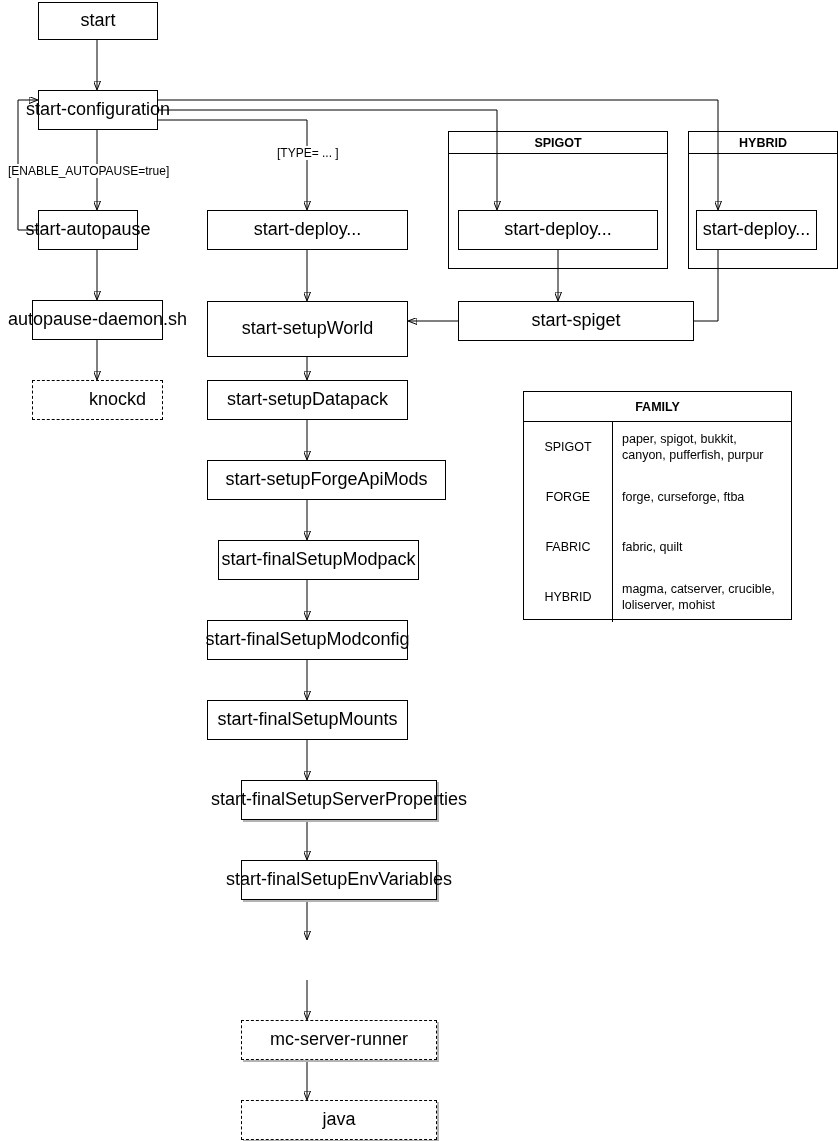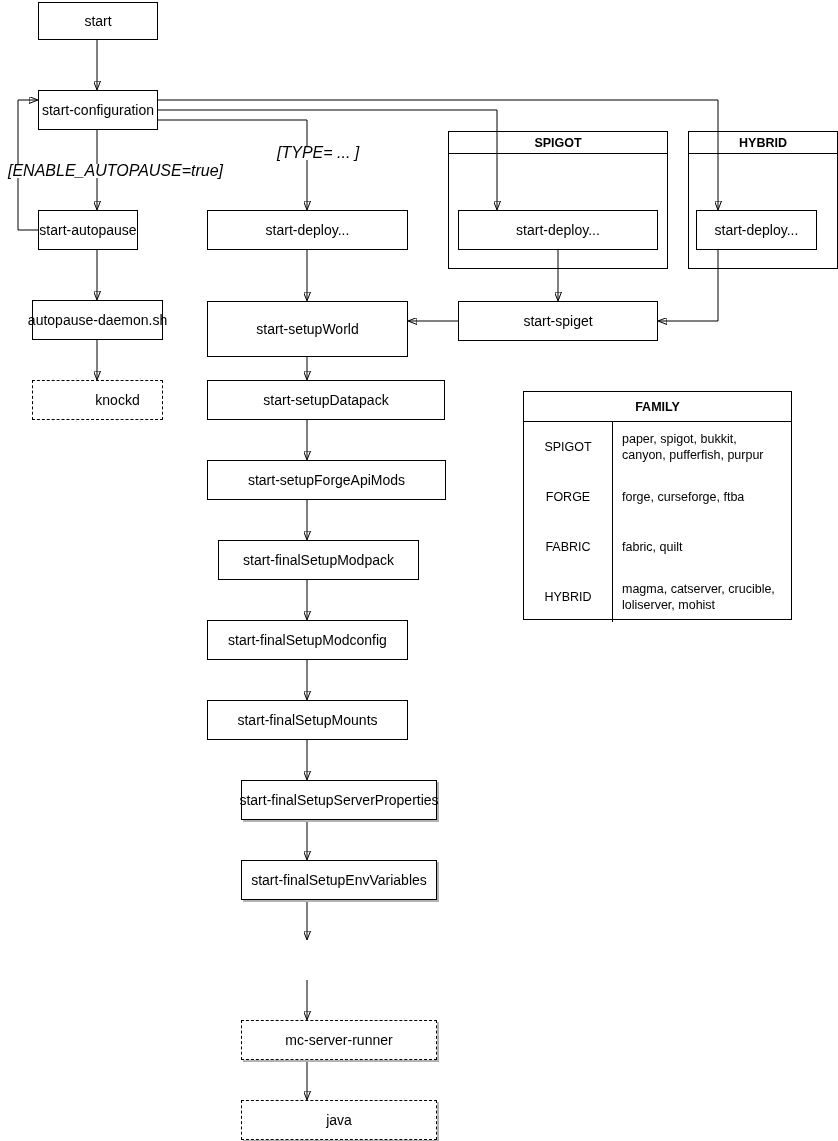--- a/index.html
+++ b/index.html
@@ -13,21 +13,21 @@
   }
   .node {
     position: absolute;
     box-sizing: border-box;
     background: #ffffff;
     border: 1px solid #000000;
     display: flex;
     align-items: center;
     justify-content: center;
     text-align: center;
-    font-size: 14px;
+    font-size: 18px;
     line-height: 1.2;
     z-index: 3;
     white-space: nowrap;
   }
   .node.dashed { border-style: dashed; }
   .node.shadow { box-shadow: 2px 2px 0 0 #b3b3b3; margin-left: 32px; }
   .group {
     position: absolute;
     box-sizing: border-box;
     border: 1px solid #000000;
@@ -47,27 +47,26 @@
     position: absolute;
     left: 0; top: 0;
     width: 838px; height: 1141px;
     z-index: 2;
     pointer-events: none;
   }
   svg.edges path { stroke: #000000; stroke-width: 1; fill: none; }
   .edge-label {
     position: absolute;
     background: #ffffff;
-    font-size: 16px;
+    font-size: 12px;
     line-height: 14px;
     text-align: left;
     z-index: 4;
     padding: 0 2px;
     white-space: nowrap;
-    font-style: italic;
   }
   .family-table {
     position: absolute;
     left: 523px; top: 391px;
     width: 269px; height: 229px;
     box-sizing: border-box;
     border: 1px solid #000000;
     background: #ffffff;
     z-index: 3;
     display: flex;
@@ -150,33 +149,33 @@
   <div class="edge-label" style="left:275px; top:146px; width:66px;">[TYPE= ... ]</div>
 
   <div class="node" style="left:38px; top:2px; width:120px; height:38px;">start</div>
   <div class="node" style="left:38px; top:90px; width:120px; height:40px;">start-configuration</div>
   <div class="node" style="left:38px; top:210px; width:100px; height:40px;">start-autopause</div>
   <div class="node" style="left:32px; top:300px; width:131px; height:40px;">autopause-daemon.sh</div>
   <div class="node dashed" style="left:32px; top:380px; width:131px; height:40px;padding-left:40px;">knockd</div>
 
   <div class="node" style="left:207px; top:210px; width:201px; height:40px;">start-deploy...</div>
   <div class="node" style="left:207px; top:301px; width:201px; height:56px;">start-setupWorld</div>
-  <div class="node" style="left:207px; top:380px; width:238px; height:40px;text-align:center;">start-setupDatapack</div>
+  <div class="node" style="left:207px; top:380px; width:201px; height:40px;text-align:center;">start-setupDatapack</div>
   <div class="node" style="left:207px; top:460px; width:239px; height:40px;">start-setupForgeApiMods</div>
   <div class="node" style="left:207px; top:540px; width:201px; height:40px;margin-left:11px;">start-finalSetupModpack</div>
   <div class="node" style="left:207px; top:620px; width:201px; height:40px;">start-finalSetupModconfig</div>
   <div class="node" style="left:207px; top:700px; width:201px; height:40px;">start-finalSetupMounts</div>
   <div class="node shadow" style="left:209px; top:780px; width:196px; height:40px;">start-finalSetupServerProperties</div>
   <div class="node shadow" style="left:209px; top:860px; width:196px; height:40px;">start-finalSetupEnvVariables</div>
   <div class="node dashed shadow" style="left:209px; top:1020px; width:196px; height:40px;">mc-server-runner</div>
   <div class="node dashed shadow" style="left:209px; top:1100px; width:196px; height:40px;">java</div>
 
   <div class="node" style="left:458px; top:210px; width:200px; height:40px;">start-deploy...</div>
   <div class="node" style="left:696px; top:210px; width:121px; height:40px;">start-deploy...</div>
-  <div class="node" style="left:458px; top:301px; width:200px; height:40px;">start-spiget</div>
+  <div class="node" style="left:458px; top:301px; width:236px; height:40px;">start-spiget</div>
 
   <div class="family-table">
     <div class="family-header">FAMILY</div>
     <div class="family-row">
       <div class="family-name">SPIGOT</div>
       <div class="family-members">paper, spigot, bukkit, canyon, pufferfish, purpur</div>
     </div>
     <div class="family-row">
       <div class="family-name">FORGE</div>
       <div class="family-members">forge, curseforge, ftba</div>

